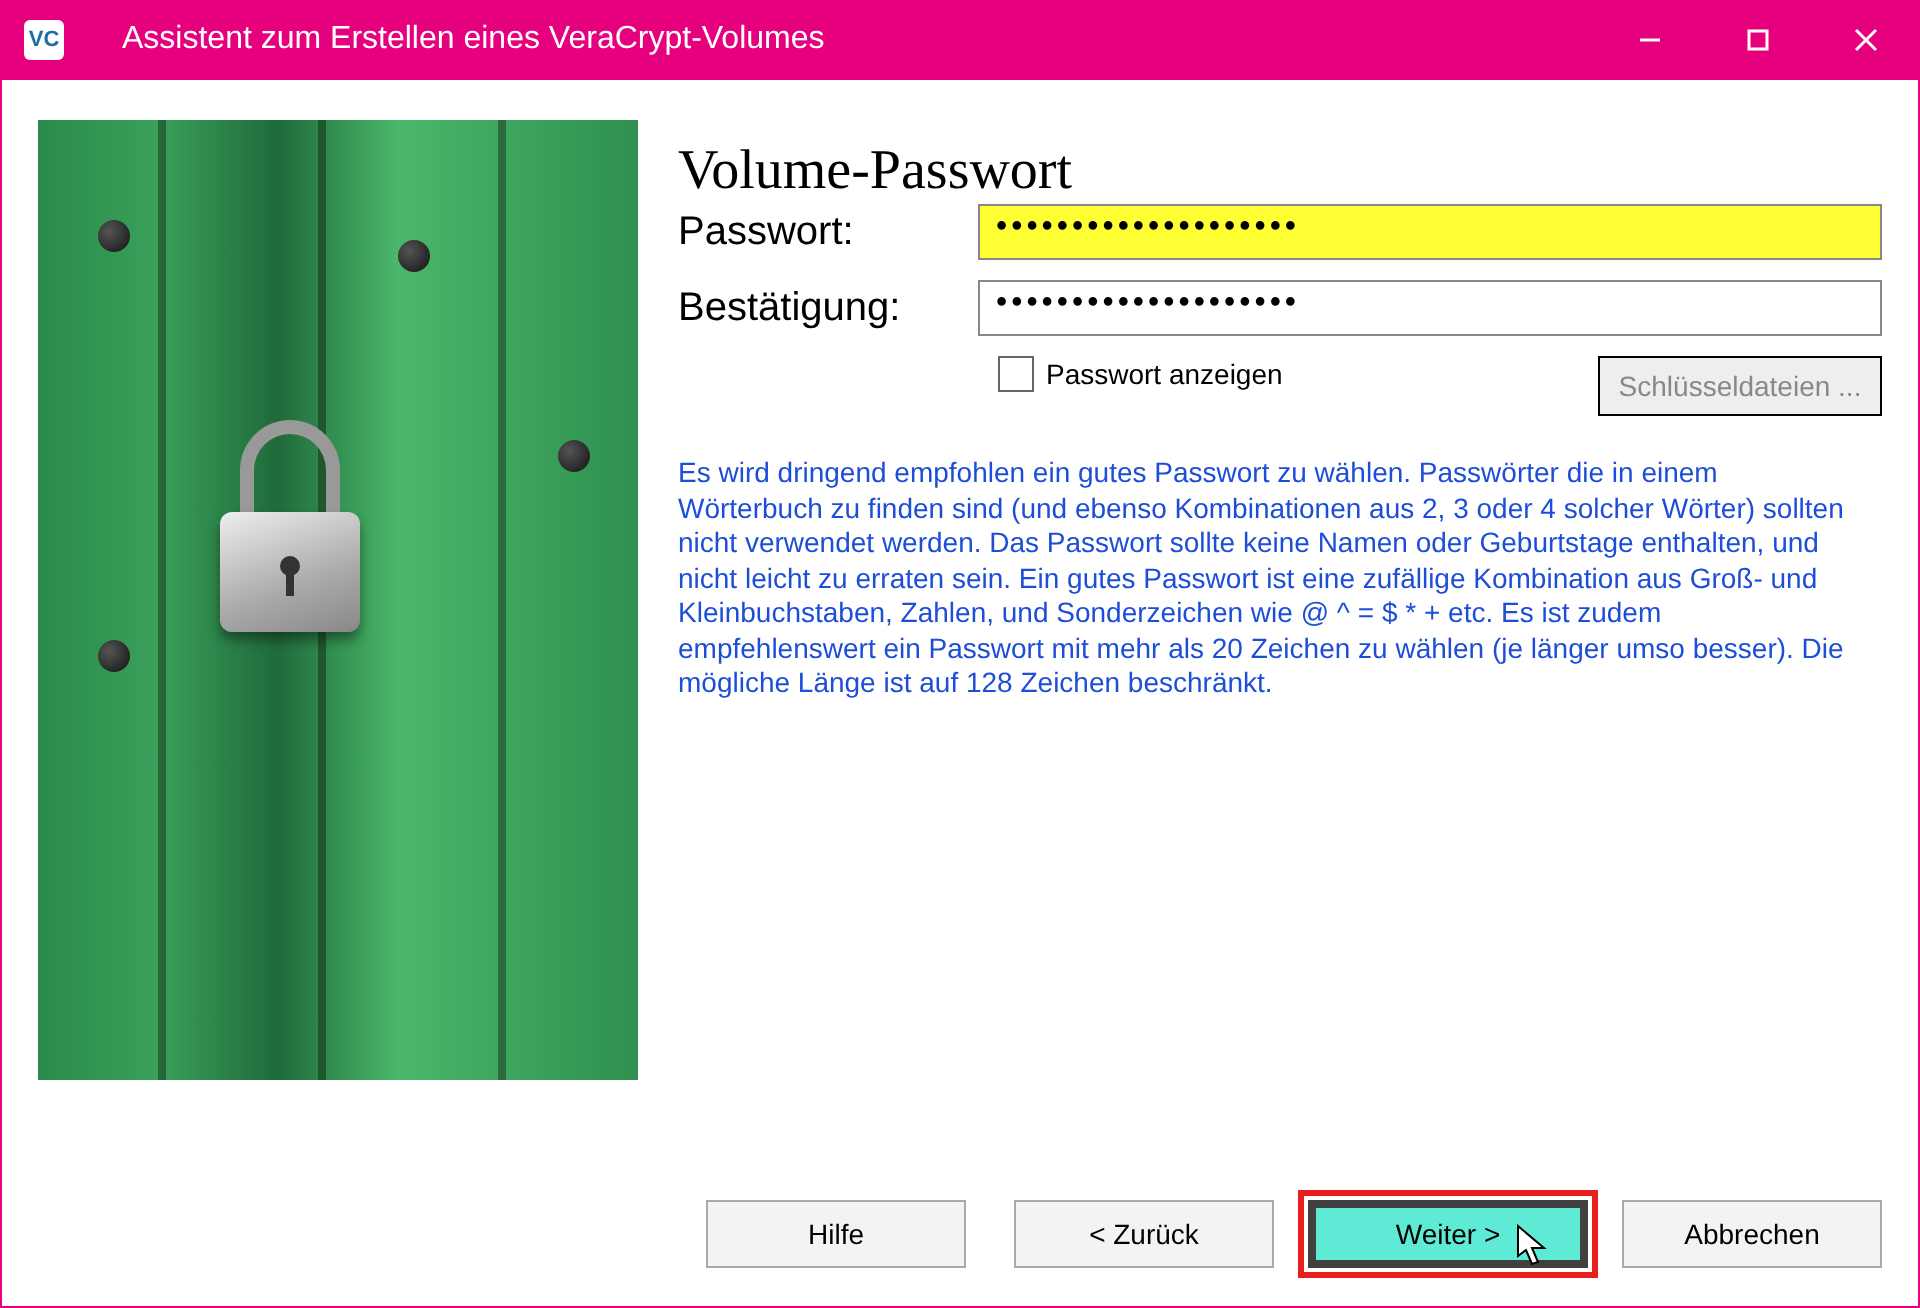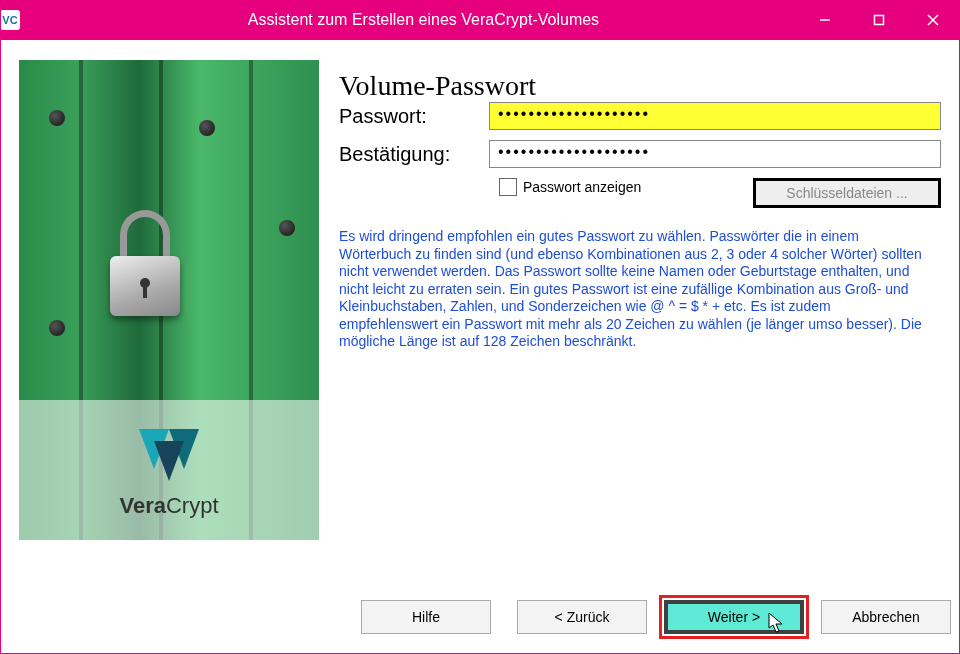--- a/index.html
+++ b/index.html
@@ -19,23 +19,22 @@
     inset: 0;
     border: 1px solid #e6007e;
     pointer-events: none;
   }
   .titlebar {
     height: 40px;
     background: #e6007e;
     color: #fff;
     display: flex;
     align-items: center;
-    padding-left: 0;
+    padding-left: 12px;
     font-size: 16px;
-    text-align: center;
   }
   .titlebar .app-icon {
     width: 20px; height: 20px;
     background: #fff;
     border-radius: 3px;
     display: inline-flex;
     align-items: center;
     justify-content: center;
     margin-right: 10px;
     color: #1a6fa3;
@@ -173,43 +172,43 @@
     margin-bottom: 6px;
     font-size: 14px;
   }
   .cb {
     width: 18px; height: 18px;
     border: 1px solid #666;
     margin-right: 6px;
     background: #fff;
   }
   .keyfiles-btn {
-    width: 188px; height: 30px;
-    border: 3px solid #000000;
+    width: 142px; height: 30px;
+    border: 1px solid #000000;
     background: #eee;
     color: #888;
     font-size: 14px;
     display: flex; align-items: center; justify-content: center;
   }
 
   .advice {
     margin-top: 20px;
     font-size: 14px;
     line-height: 1.25;
     color: #1d4ed8;
     padding-right: 10px;
   }
 
   .button-bar {
     position: absolute;
     left: 0; right: 0; bottom: 16px;
     height: 40px;
     display: flex;
     align-items: center;
-    padding: 0 8px;
+    padding: 0 18px;
     gap: 12px;
   }
   .btn {
     height: 34px;
     min-width: 130px;
     border: 1px solid #aaa;
     background: #f3f3f3;
     font-size: 14px;
     display: flex; align-items: center; justify-content: center;
     position: relative;
@@ -265,30 +264,20 @@
       <div class="rivet" style="left:30px; top:50px"></div>
       <div class="rivet" style="left:180px; top:60px"></div>
       <div class="rivet" style="left:260px; top:160px"></div>
       <div class="rivet" style="left:30px; top:260px"></div>
       <div class="padlock">
         <div class="shackle"></div>
         <div class="body">
             <div class="keyhole"></div>
           </div>
       </div>
-      <div class="vc-logo-wrap">
-        <svg width="100" height="70" viewBox="0 0 100 70">
-          <polygon points="20,8 50,8 35,48" fill="#1aa6b7"></polygon>
-          <polygon points="50,8 80,8 65,48" fill="#0d6b7a"></polygon>
-          <polygon points="35,20 65,20 50,60" fill="#17445a"></polygon>
-        </svg>
-        <div class="vc-name">
-          <span class="bold">Vera</span><span>Crypt</span>
-        </div>
-      </div>
     </div>
 
     <div class="main-panel">
       <div class="heading">Volume-Passwort</div>
 
       <div class="form-row">
         <label>Passwort:</label>
         <div class="text-input highlight">••••••••••••••••••••</div>
       </div>
       <div class="form-row">

